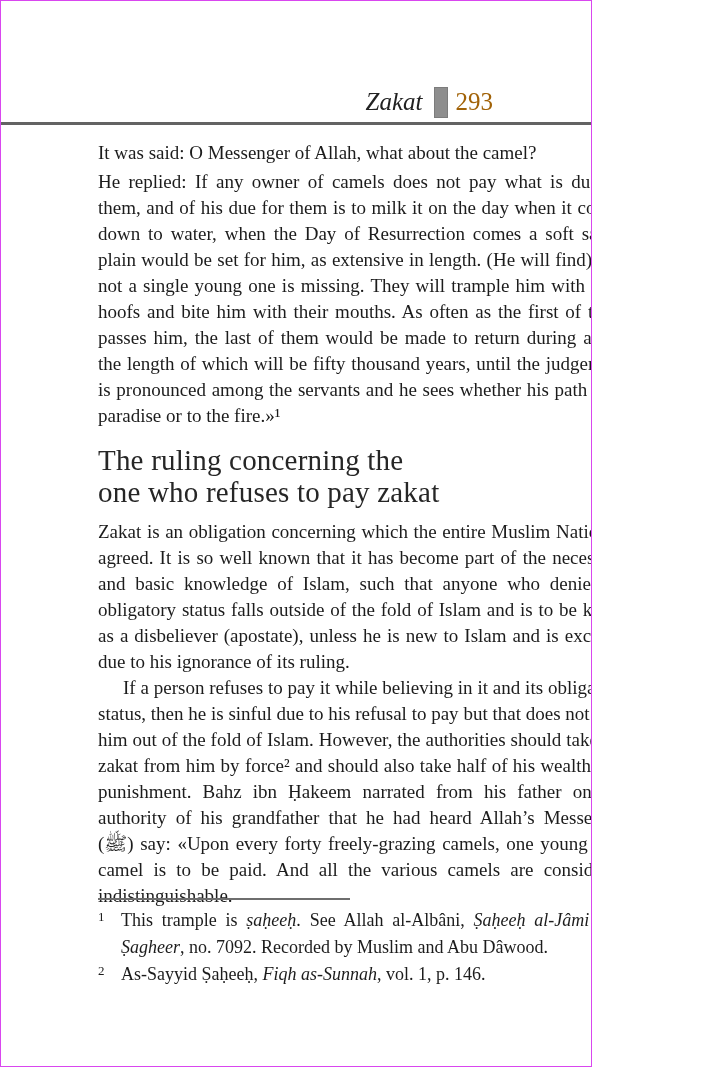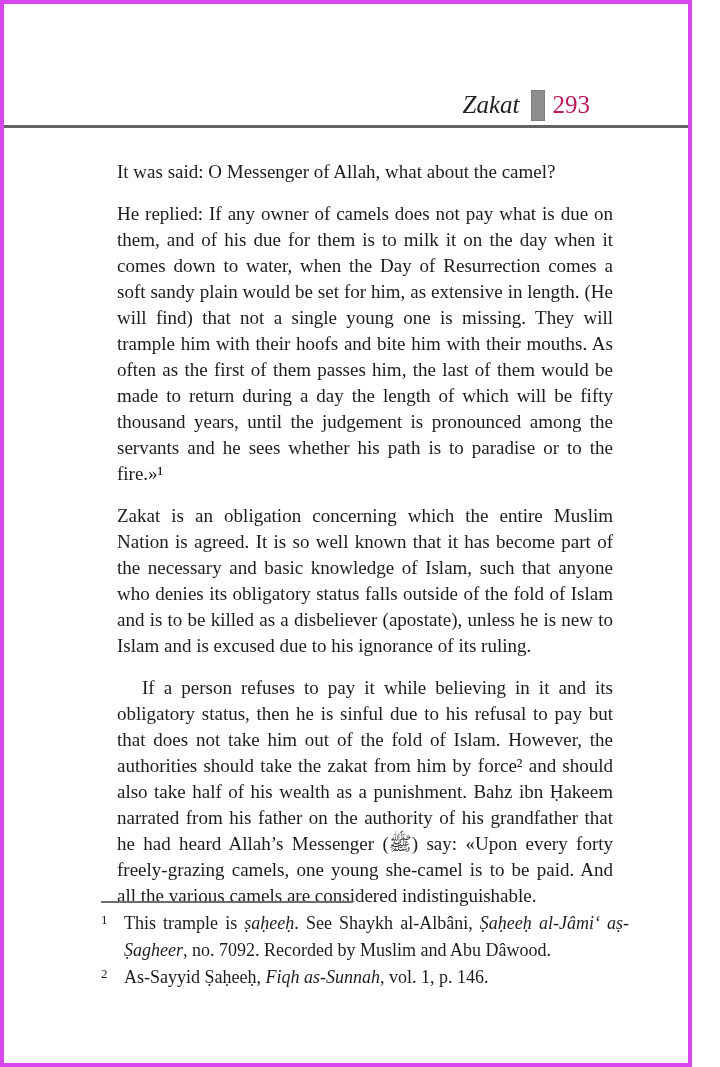--- a/index.html
+++ b/index.html
@@ -3,24 +3,24 @@
 <meta charset="utf-8">
 <style>
   html, body {
     margin: 0;
     padding: 0;
     background: #ffffff;
     font-family: "Liberation Serif", "DejaVu Serif", serif;
   }
   .page {
     position: relative;
-    width: 692px;
+    width: 592px;
     height: 1067px;
     background: #ffffff;
-    border: 4px solid #d946ef;
+    border: 1px solid #d946ef;
     box-sizing: border-box;
     overflow: hidden;
     color: #1c1c1c;
   }
   
   .running-header {
     position: absolute;
     top: 84px;
     right: 98px;
     display: flex;
@@ -37,21 +37,21 @@
   .running-header .marker-block {
     width: 14px;
     height: 31px;
     background: #8e8e8e;
     border: 1px solid #7c7c7c;
     box-sizing: border-box;
     margin-right: 8px;
   }
   .running-header .page-number {
     font-size: 25px;
-    color: #be185d;
+    color: #a16207;
     line-height: 34px;
   }
   .header-rule {
     position: absolute;
     top: 121px;
     left: 0;
     width: 720px;
     height: 3px;
     background: #636363;
   }
@@ -60,21 +60,21 @@
     position: absolute;
     top: 139px;
     left: 97px;
     width: 528px;
     font-size: 19px;
     line-height: 26px;
     text-align: justify;
     color: #1c1c1c;
   }
   .body-text p {
-    margin: 16px;
+    margin: 0;
     padding: 0;
   }
   .body-text p.spaced {
     margin-top: 3px;
   }
   .body-text p.indented {
     text-indent: 25px;
   }
   .section-heading {
     font-size: 29px;
@@ -127,27 +127,28 @@
     <span class="section-title">Zakat</span>
     <span class="marker-block"></span>
     <span class="page-number">293</span>
   </div>
 
   <div class="header-rule"></div>
 
   <div class="body-text">
     <p>It was said: O Messenger of Allah, what about the camel?</p>
     <p class="spaced">He replied: If any owner of camels does not pay what is due on them, and of his due for them is to milk it on the day when it comes down to water, when the Day of Resurrection comes a soft sandy plain would be set for him, as extensive in length. (He will find) that not a single young one is missing. They will trample him with their hoofs and bite him with their mouths. As often as the first of them passes him, the last of them would be made to return during a day the length of which will be fifty thousand years, until the judgement is pronounced among the servants and he sees whether his path is to paradise or to the fire.»¹</p>
+    <h2 class="section-heading"><span>The ruling concerning the</span><br><span>one who refuses to pay zakat</span></h2>
     <p>Zakat is an obligation concerning which the entire Muslim Nation is agreed. It is so well known that it has become part of the necessary and basic knowledge of Islam, such that anyone who denies its obligatory status falls outside of the fold of Islam and is to be killed as a disbeliever (apostate), unless he is new to Islam and is excused due to his ignorance of its ruling.</p>
     <p class="indented">If a person refuses to pay it while believing in it and its obligatory status, then he is sinful due to his refusal to pay but that does not take him out of the fold of Islam. However, the authorities should take the zakat from him by force² and should also take half of his wealth as a punishment. Bahz ibn Ḥakeem narrated from his father on the authority of his grandfather that he had heard Allah’s Messenger (ﷺ) say: «Upon every forty freely-grazing camels, one young she-camel is to be paid. And all the various camels are considered indistinguishable.</p>
   </div>
 
   <div class="footnotes">
     <div class="fn-rule"></div>
     <div class="fn-item">
-      <span class="fn-marker">1</span><span><span>This trample is </span><span class="it">ṣaḥeeḥ</span><span>. See Shaykh al-Albâni, </span><span class="it">Ṣaḥeeḥ al-Jâmi‘ aṣ-Ṣagheer</span><span>, no. 7092. Recorded by Muslim and Abu Dâwood.</span></span>
+      <span class="fn-marker">1</span><span><span>This trample is </span><span class="it">ṣaḥeeḥ</span><span>. See Allah al-Albâni, </span><span class="it">Ṣaḥeeḥ al-Jâmi‘ aṣ-Ṣagheer</span><span>, no. 7092. Recorded by Muslim and Abu Dâwood.</span></span>
     </div>
     <div class="fn-item">
       <span class="fn-marker">2</span><span><span>As-Sayyid Ṣaḥeeḥ, </span><span class="it">Fiqh as-Sunnah</span><span>, vol. 1, p. 146.</span></span>
     </div>
   </div>
 
 </div>
 
 </body></html>

